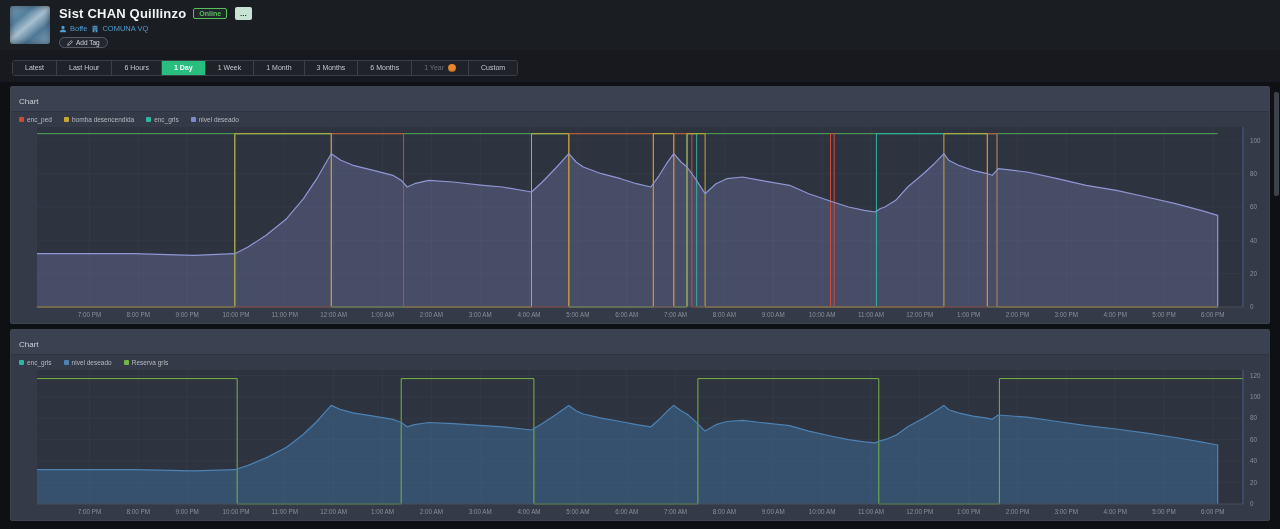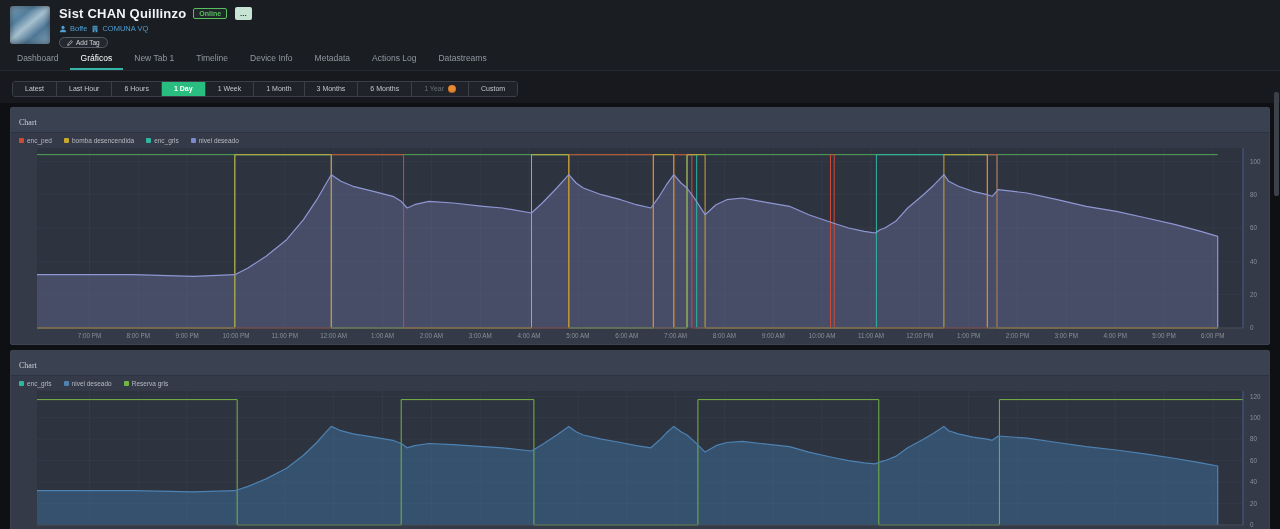--- a/index.html
+++ b/index.html
@@ -36,21 +36,21 @@
              font-family:"Liberation Sans",sans-serif;}
   .range-btn:last-child{border-right:none;}
   .range-btn.active{background:var(--accent);color:#ffffff;font-weight:bold;}
   .range-btn.locked{color:#6a7078;}
   .premium-dot{width:8px;height:8px;border-radius:50%;background:var(--orange);display:inline-block;
                box-shadow:inset 0 -1px 1px rgba(0,0,0,.3);}
   
   .panels{padding:4px 10px 0 10px;}
   .panel{background:#343a47;border:1px solid #3d434f;border-radius:2px;margin-bottom:5px;}
   .panel-header{background:#3a4150;border-bottom:1px solid #2e3340;padding:3px 8px;}
-  .panel-title{font-size:8px;color:#ccd0d6;font-family:Liberation Serif, serif;}
+  .panel-title{font-size:8px;color:#ccd0d6;}
   .legend{display:flex;gap:12px;padding:4px 8px 2px 8px;}
   .legend-item{display:flex;align-items:center;gap:3px;font-size:6.5px;color:#b6bbc2;cursor:pointer;}
   .legend-dot{width:5px;height:5px;border-radius:1px;display:inline-block;}
   .chart-box{padding:2px 0 3px 26px;}
   .chart-box svg{display:block;}
   
   .scrollbar-thumb{position:absolute;right:1px;top:92px;width:5px;height:104px;background:#3d424a;border-radius:2px;}
 </style>
 </head>
 <body>
@@ -83,30 +83,20 @@
       </div>
       <button class="add-tag">
         <svg width="6" height="6" viewBox="0 0 10 10">
           <path d="M1 9l1-3 5-5 2 2-5 5z" fill="none" stroke="#d2d5da" stroke-width="1.2"></path>
         </svg>
         <span>Add Tag</span>
       </button>
     </div>
   </div>
 
-  <div class="tab-bar">
-      <div class="tab">Dashboard</div>
-      <div class="tab active">Gráficos</div>
-      <div class="tab">New Tab 1</div>
-      <div class="tab">Timeline</div>
-      <div class="tab">Device Info</div>
-      <div class="tab">Metadata</div>
-      <div class="tab">Actions Log</div>
-      <div class="tab">Datastreams</div>
-    </div>
 
   <div class="timebar">
     <div class="btn-group">
         <button class="range-btn">
           <span>Latest</span>
         </button>
         <button class="range-btn">
           <span>Last Hour</span>
         </button>
         <button class="range-btn">

